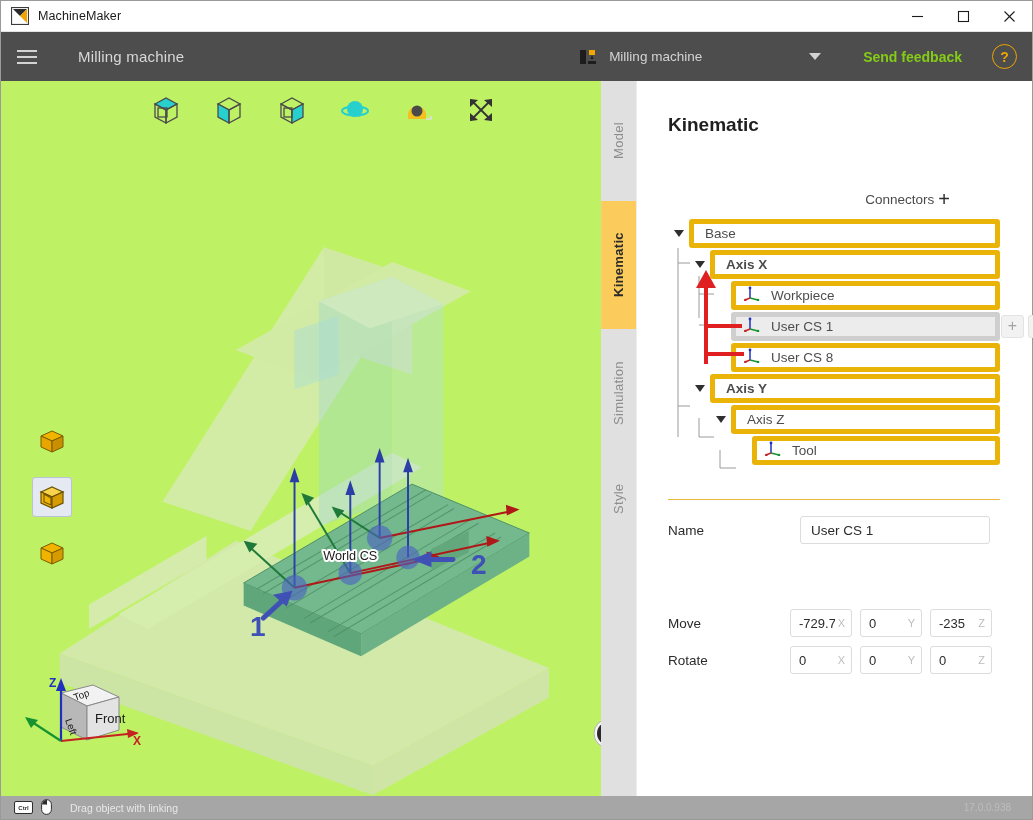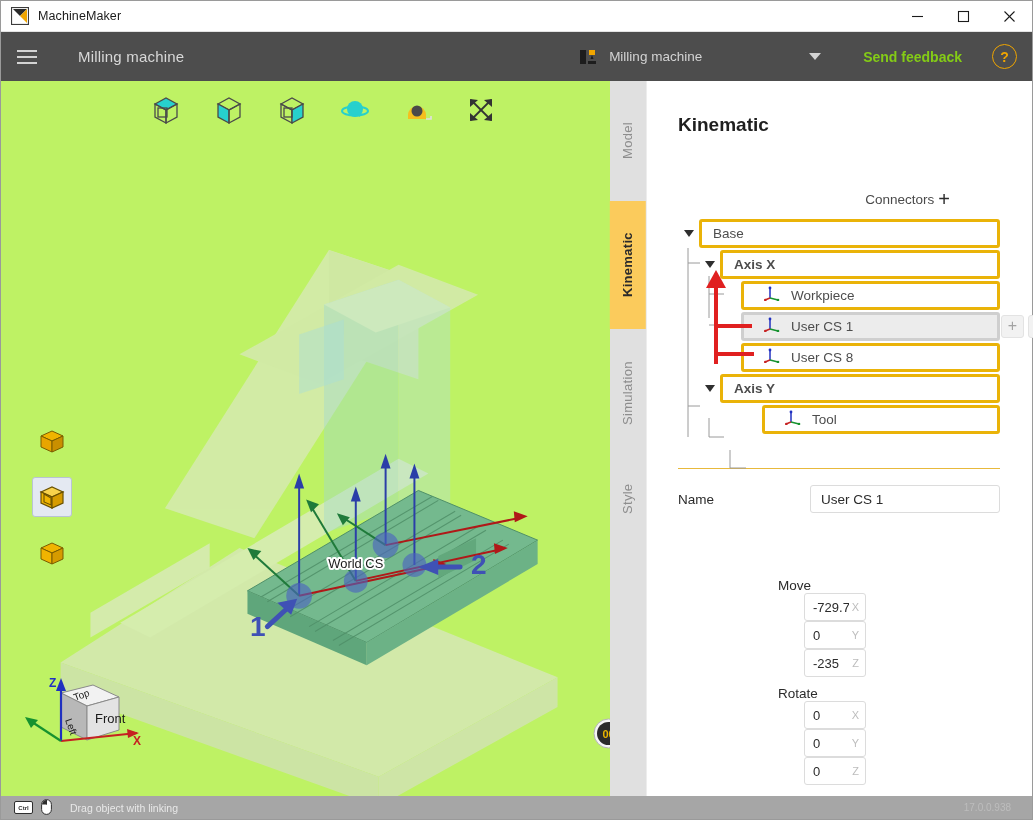--- a/index.html
+++ b/index.html
@@ -129,48 +129,48 @@
   .plus-big { font-size: 20px; color: #2b2b2b; line-height: 1; cursor:pointer; font-weight: 500;}
 
   .tree { margin-top: 9px; position: relative; }
   .tnode { display: flex; align-items: center; height: 30px; margin-bottom: 1px; position: relative;}
   .tcaret {
     width: 0; height: 0; border-left: 5.5px solid transparent; border-right: 5.5px solid transparent;
     border-top: 7px solid #2f2f2f; cursor: pointer;
   }
   .tcaret-box { width: 21px; flex:0 0 21px; display:flex; align-items:center; justify-content:center; }
   .tfield {
-    flex: 1; height: 29px; border: 3px solid #eab308; border-radius: 3px;
+    flex: 1; height: 29px; border: 5px solid #eab308; border-radius: 3px;
     background: #fff; display: flex; align-items: center; padding-left: 11px;
     font-size: 13.5px; color: #4d4d4d; cursor: pointer;
   }
   .tfield.selected { background: #ececec; border-color: #cfcfcf; }
   .tfield .axicon { margin-right: 11px; margin-left: -2px; }
-  .tfield.leaf { padding-left: 22px; }
+  .tfield.leaf { padding-left: 10px; }
   .ind1 { margin-left: 21px; font-weight: bold; }
   .ind2 { margin-left: 42px; }
   .ind-leaf2 { margin-left: 63px; }
   .ind-leaf3 { margin-left: 84px; }
   .pm-wrap { position: absolute; right: -51px; display: flex; gap: 4px; }
   .pmbtn {
     width: 23px; height: 23px; background: #f2f2f2; border: 1px solid #e3e3e3; border-radius: 3px;
     display: flex; align-items: center; justify-content: center; color: #a3a3a3;
     font-size: 16px; line-height: 1; cursor: pointer;
   }
 
   .divider-gold { height: 1px; background: #e8b93c; margin: 33px 0 0 0; }
 
   .form-row { display: flex; align-items: center; margin-top: 16px; }
   .form-label { font-size: 13.5px; color: #2b2b2b; width: 132px; }
   .name-input {
     width: 190px; height: 28px; border: 1px solid #dcdcdc; border-radius: 3px;
     padding: 0 10px; font-size: 13.5px; color: #2b2b2b;
     font-family: "Liberation Sans", sans-serif; background: #fff;
   }
-  .num-row { display: flex; align-items: center; flex-direction: column; }
+  .num-row { display: flex; align-items: center; }
   .num-row .form-label { width: 122px; }
   .numbox {
     position: relative; width: 62px; height: 28px; margin-right: 8px;
     border: 1px solid #dcdcdc; border-radius: 3px; background: #fff;
   }
   .numbox input {
     width: 100%; height: 100%; border: 0; outline: none; background: transparent;
     padding: 0 16px 0 8px; font-size: 13px; color: #2b2b2b;
     font-family: "Liberation Sans", sans-serif;
   }
@@ -568,20 +568,26 @@
           </span>
         </div>
 
         <div class="tnode ind1">
           <span class="tcaret-box">
               <i class="tcaret"></i>
             </span>
           <span class="tfield">Axis Y</span>
         </div>
 
+        <div class="tnode ind2">
+          <span class="tcaret-box">
+              <i class="tcaret"></i>
+            </span>
+          <span class="tfield">Axis Z</span>
+        </div>
 
         <div class="tnode ind-leaf3">
           <span class="tfield leaf">
             <span class="axicon">
               <svg width="16" height="15" viewBox="0 0 16 15">
                 <line x1="6" y1="12" x2="6" y2="2" stroke="#2030c0" stroke-width="1.5"></line>
                 <circle cx="6" cy="2" r="1.4" fill="#2030c0"></circle>
                 <line x1="6" y1="12" x2="1" y2="14" stroke="#c62222" stroke-width="1.5"></line>
                 <circle cx="1.3" cy="14" r="1.3" fill="#c62222"></circle>
                 <line x1="6" y1="12" x2="14" y2="14" stroke="#16922f" stroke-width="1.5"></line>

